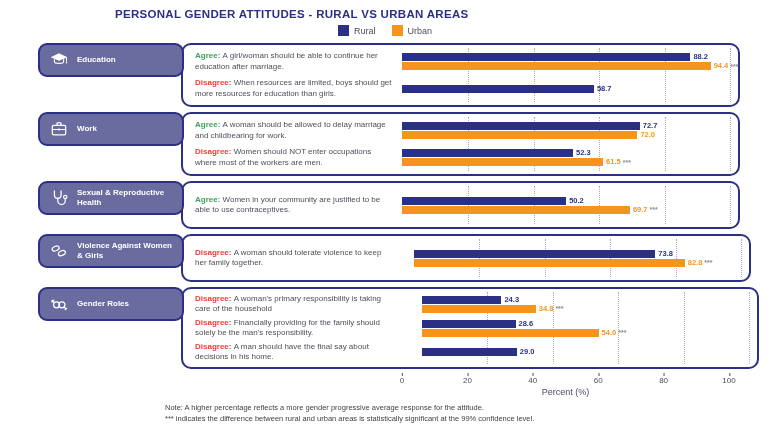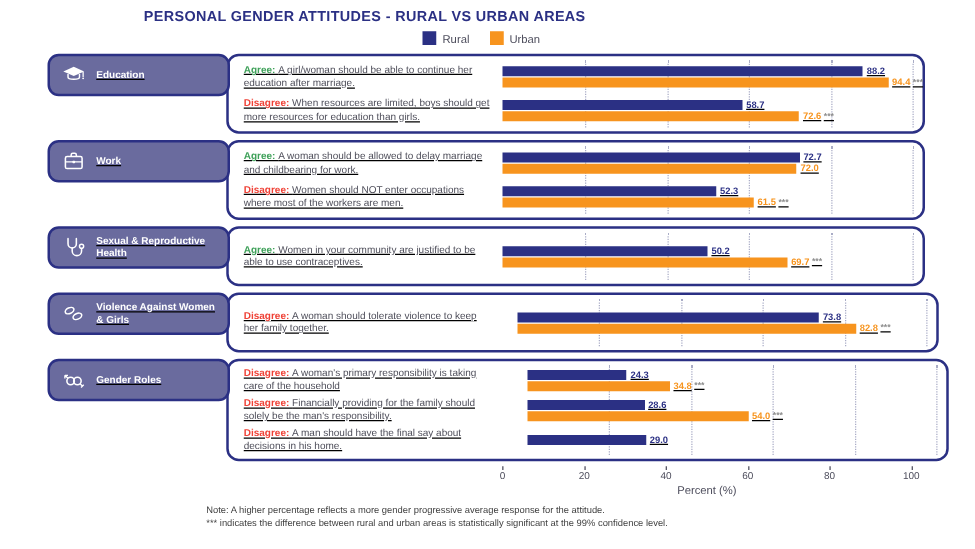--- a/index.html
+++ b/index.html
@@ -1,21 +1,21 @@
 <!DOCTYPE html>
 <html><head>
 <meta charset="utf-8">
 <style>
   html,body{margin:0;padding:0;background:#ffffff;}
   body{width:780px;height:439px;overflow:hidden;font-family:"Liberation Sans",sans-serif;-webkit-font-smoothing:antialiased;}
   .title{margin:8px 0 0 115px;font-size:11.5px;font-weight:bold;color:#2B3084;letter-spacing:.3px;}
   .legend{display:flex;align-items:center;gap:16px;margin:5px 0 0 338px;}
   .legend-item{display:flex;align-items:center;gap:5px;font-size:9px;color:#4D4D5C;}
   .swatch{width:11px;height:11px;display:inline-block;}
-  .sections{margin:7px 0 0 38px;width:702px;text-decoration:underline;}
+  .sections{margin:7px 0 0 38px;width:702px;}
   .section-row{display:flex;margin-bottom:5px;align-items:flex-start;}
   .cat-box{width:146px;box-sizing:border-box;flex:none;background:#6A6B9E;border:2px solid #2B3084;border-radius:9px;display:flex;align-items:center;gap:7px;padding:5px 4px 5px 8px;min-height:33px;position:relative;z-index:2;color:#ffffff;font-weight:bold;font-size:8px;line-height:1.2;}
   .cat-icon{width:22px;height:20px;flex:none;display:flex;align-items:center;justify-content:center;}
   .cat-icon svg{width:20px;height:20px;}
   .content-box{flex:1;margin-left:-3px;box-sizing:border-box;background:#ffffff;border:2px solid #2B3084;border-radius:10px;padding:3px 8px 3px 12px;position:relative;display:flex;flex-direction:column;justify-content:center;min-height:33px;}
   .grid-overlay{position:absolute;top:3px;bottom:3px;right:8px;width:327px;pointer-events:none;z-index:0;}
   .gridline{position:absolute;top:0;bottom:0;width:0;border-left:1px dotted #A9ACC6;}
   .statement-row{display:flex;align-items:center;position:relative;z-index:1;min-height:27px;}
   .section-row:nth-child(3) .statement-row{min-height:38px;}
   .section-row:nth-child(4) .statement-row{min-height:38px;gap:12px;}
@@ -90,25 +90,20 @@
             </div>
           </div>
         </div>
         <div class="statement-row">
           <div class="statement"><span class="stance disagree">Disagree: </span><span>When resources are limited, boys should get more resources for education than girls.</span></div>
           <div class="bars-wrap">
             <div class="bar-line">
               <div class="bar rural" style="width: 58.7%;"></div>
               <span class="bar-label rural">58.7</span>
             </div>
-            <div class="bar-line">
-              <div class="bar urban" style="width: 72.6%;"></div>
-              <span class="bar-label urban">72.6</span>
-              <span class="sig">***</span>
-            </div>
           </div>
         </div>
       </div>
     </div>
     <div class="section-row">
       <div class="cat-box">
         <span class="cat-icon">
           <svg viewBox="0 0 24 24">
             <rect x="4" y="7.5" width="16" height="11.5" rx="1.6" fill="none" stroke="#fff" stroke-width="1.5"></rect>
             <path d="M9.5 7.5V6a1.6 1.6 0 011.6-1.6h1.8A1.6 1.6 0 0114.5 6v1.5" fill="none" stroke="#fff" stroke-width="1.5"></path>

